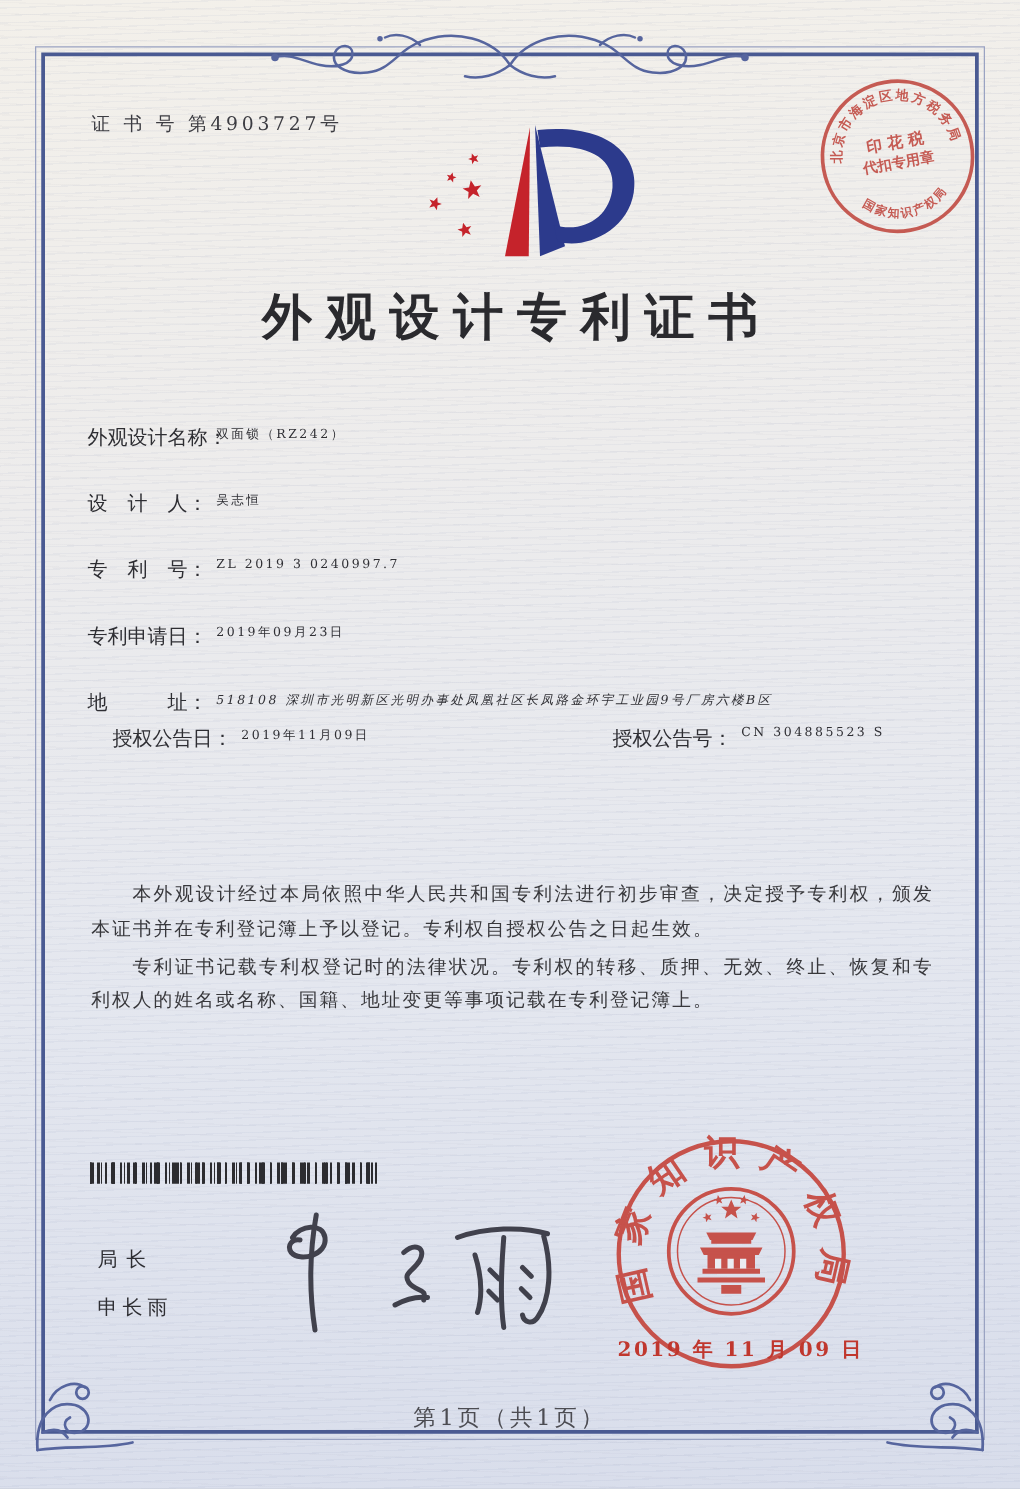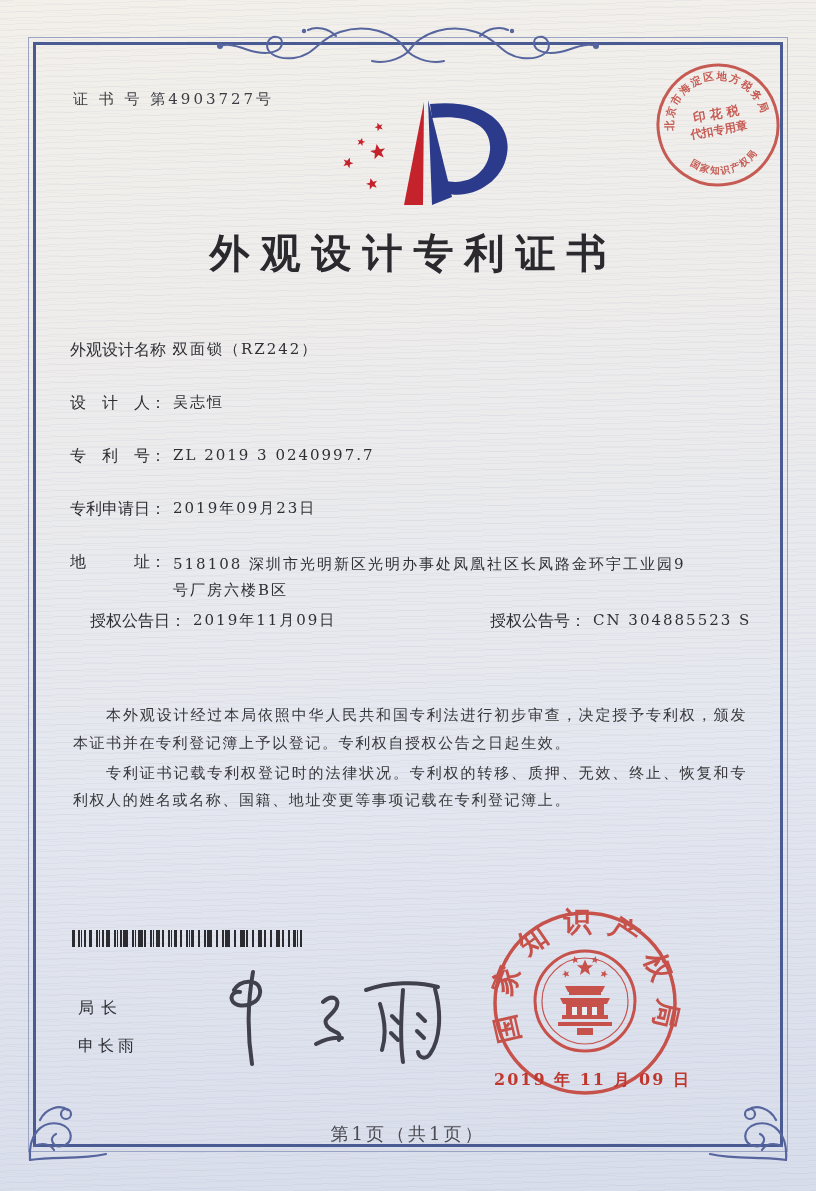--- a/index.html
+++ b/index.html
@@ -22,25 +22,25 @@
     position:absolute;left:0;right:0;top:226px;text-align:center;
     font-size:40px;font-weight:700;letter-spacing:11px;text-indent:11px;color:#2a2a2e;font-family:Liberation Mono, monospace;
   }
   .fields{position:absolute;left:70px;top:340px;width:676px;color:#2f2f34;}
   .frow{margin-bottom:32px;white-space:nowrap;}
   .flabel{
     display:inline-block;width:96px;font-size:16px;color:#2e2e33;
     text-align:justify;text-align-last:justify;vertical-align:top;
   }
   .fvalue{
-    display:inline-block;margin-left:7px;font-size:15px;letter-spacing:2px;color:#2f2f34;
+    display:inline-block;margin-left:7px;font-size:10px;letter-spacing:2px;color:#2f2f34;
     vertical-align:top;white-space:normal;
   }
   .frow.address{margin-bottom:8px;}
-  .frow.address .fvalue{width:515px;line-height:1.7;}
+  .frow.address .fvalue{width:515px;line-height:1.7;font-style:italic;}
   .grant-row{position:relative;height:22px;margin-left:20px;}
   .grant-row .pair2{position:absolute;left:400px;top:0;white-space:nowrap;}
   .paras{position:absolute;left:73px;top:702px;width:674px;}
   .paras p{
     margin:0 0 2px 0;font-size:15px;line-height:1.85;letter-spacing:1.6px;
     text-align:justify;text-indent:2.2em;color:#38383c;
   }
   .barcode{
     position:absolute;left:72px;top:930px;width:233px;height:17px;
     background:

